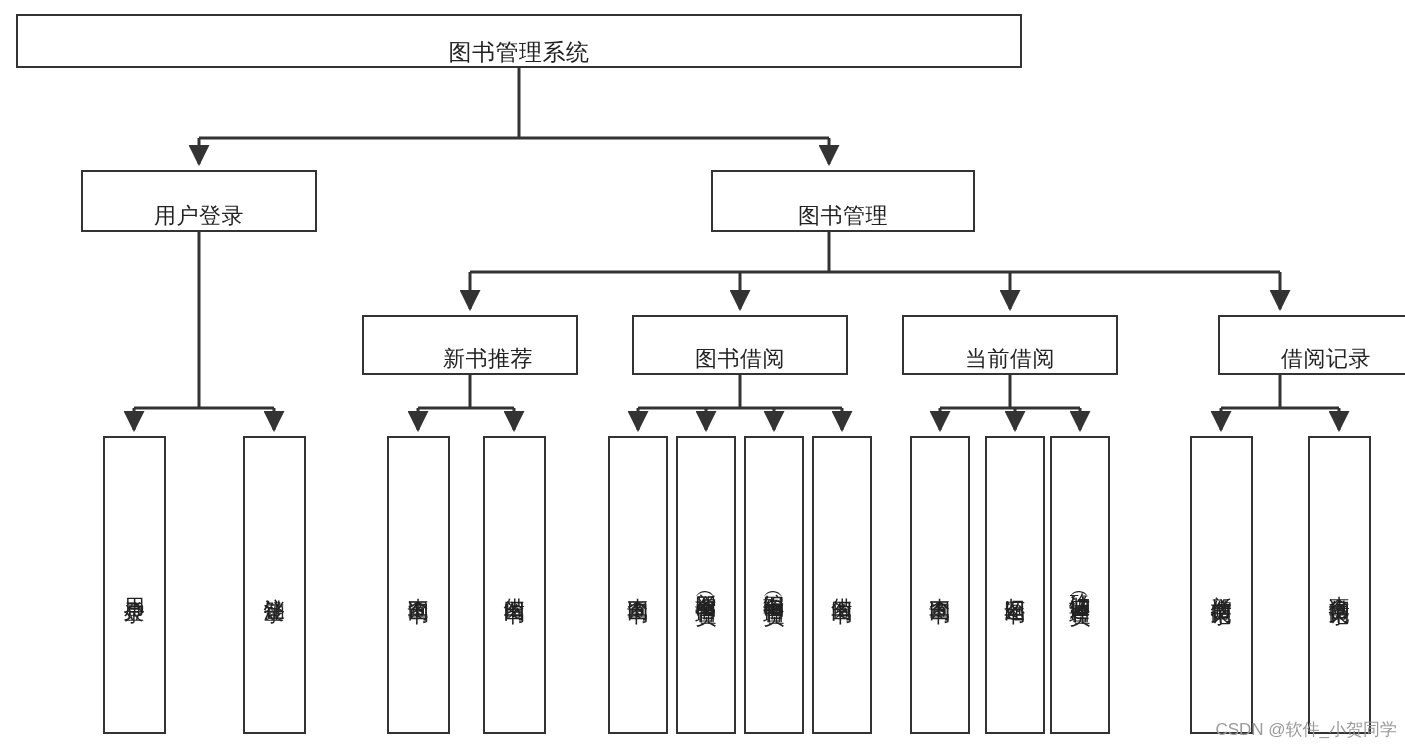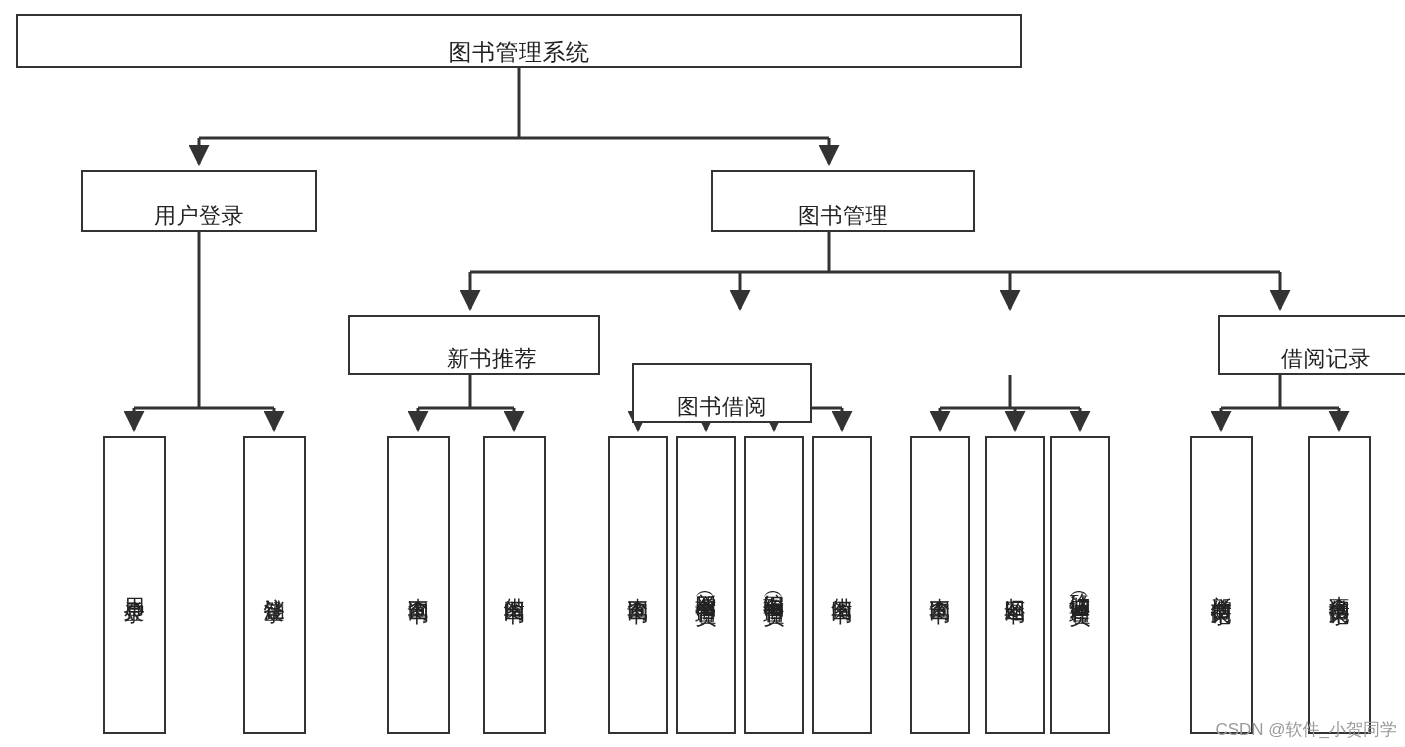--- a/index.html
+++ b/index.html
@@ -131,25 +131,28 @@
     <span class="label">图书管理系统</span>
   </div>
 
   <div class="node h" style="left:81px; top:170px; width:236px; height:62px;">
     <span class="label">用户登录</span>
   </div>
   <div class="node h" style="left:711px; top:170px; width:264px; height:62px;">
     <span class="label">图书管理</span>
   </div>
 
-  <div class="node h" style="left:348px; top:315px; width:252px; height:60px;padding-left:36px;">
+  <div class="node h" style="left:362px; top:315px; width:216px; height:60px;padding-left:36px;">
     <span class="label">新书推荐</span>
   </div>
-  <div class="node h" style="left:632px; top:315px; width:180px; height:60px;margin-top:48px;">
+  <div class="node h" style="left:632px; top:315px; width:216px; height:60px;">
     <span class="label">图书借阅</span>
+  </div>
+  <div class="node h" style="left:902px; top:315px; width:216px; height:60px;">
+    <span class="label">当前借阅</span>
   </div>
   <div class="node h" style="left:1172px; top:315px; width:216px; height:60px;margin-left:46px;">
     <span class="label">借阅记录</span>
   </div>
 
   <div class="node v" style="left:103px; top:436px; width:63px; height:298px;">
     <span class="label">用户登录</span>
   </div>
   <div class="node v" style="left:243px; top:436px; width:63px; height:298px;">
     <span class="label">注销登录</span>

